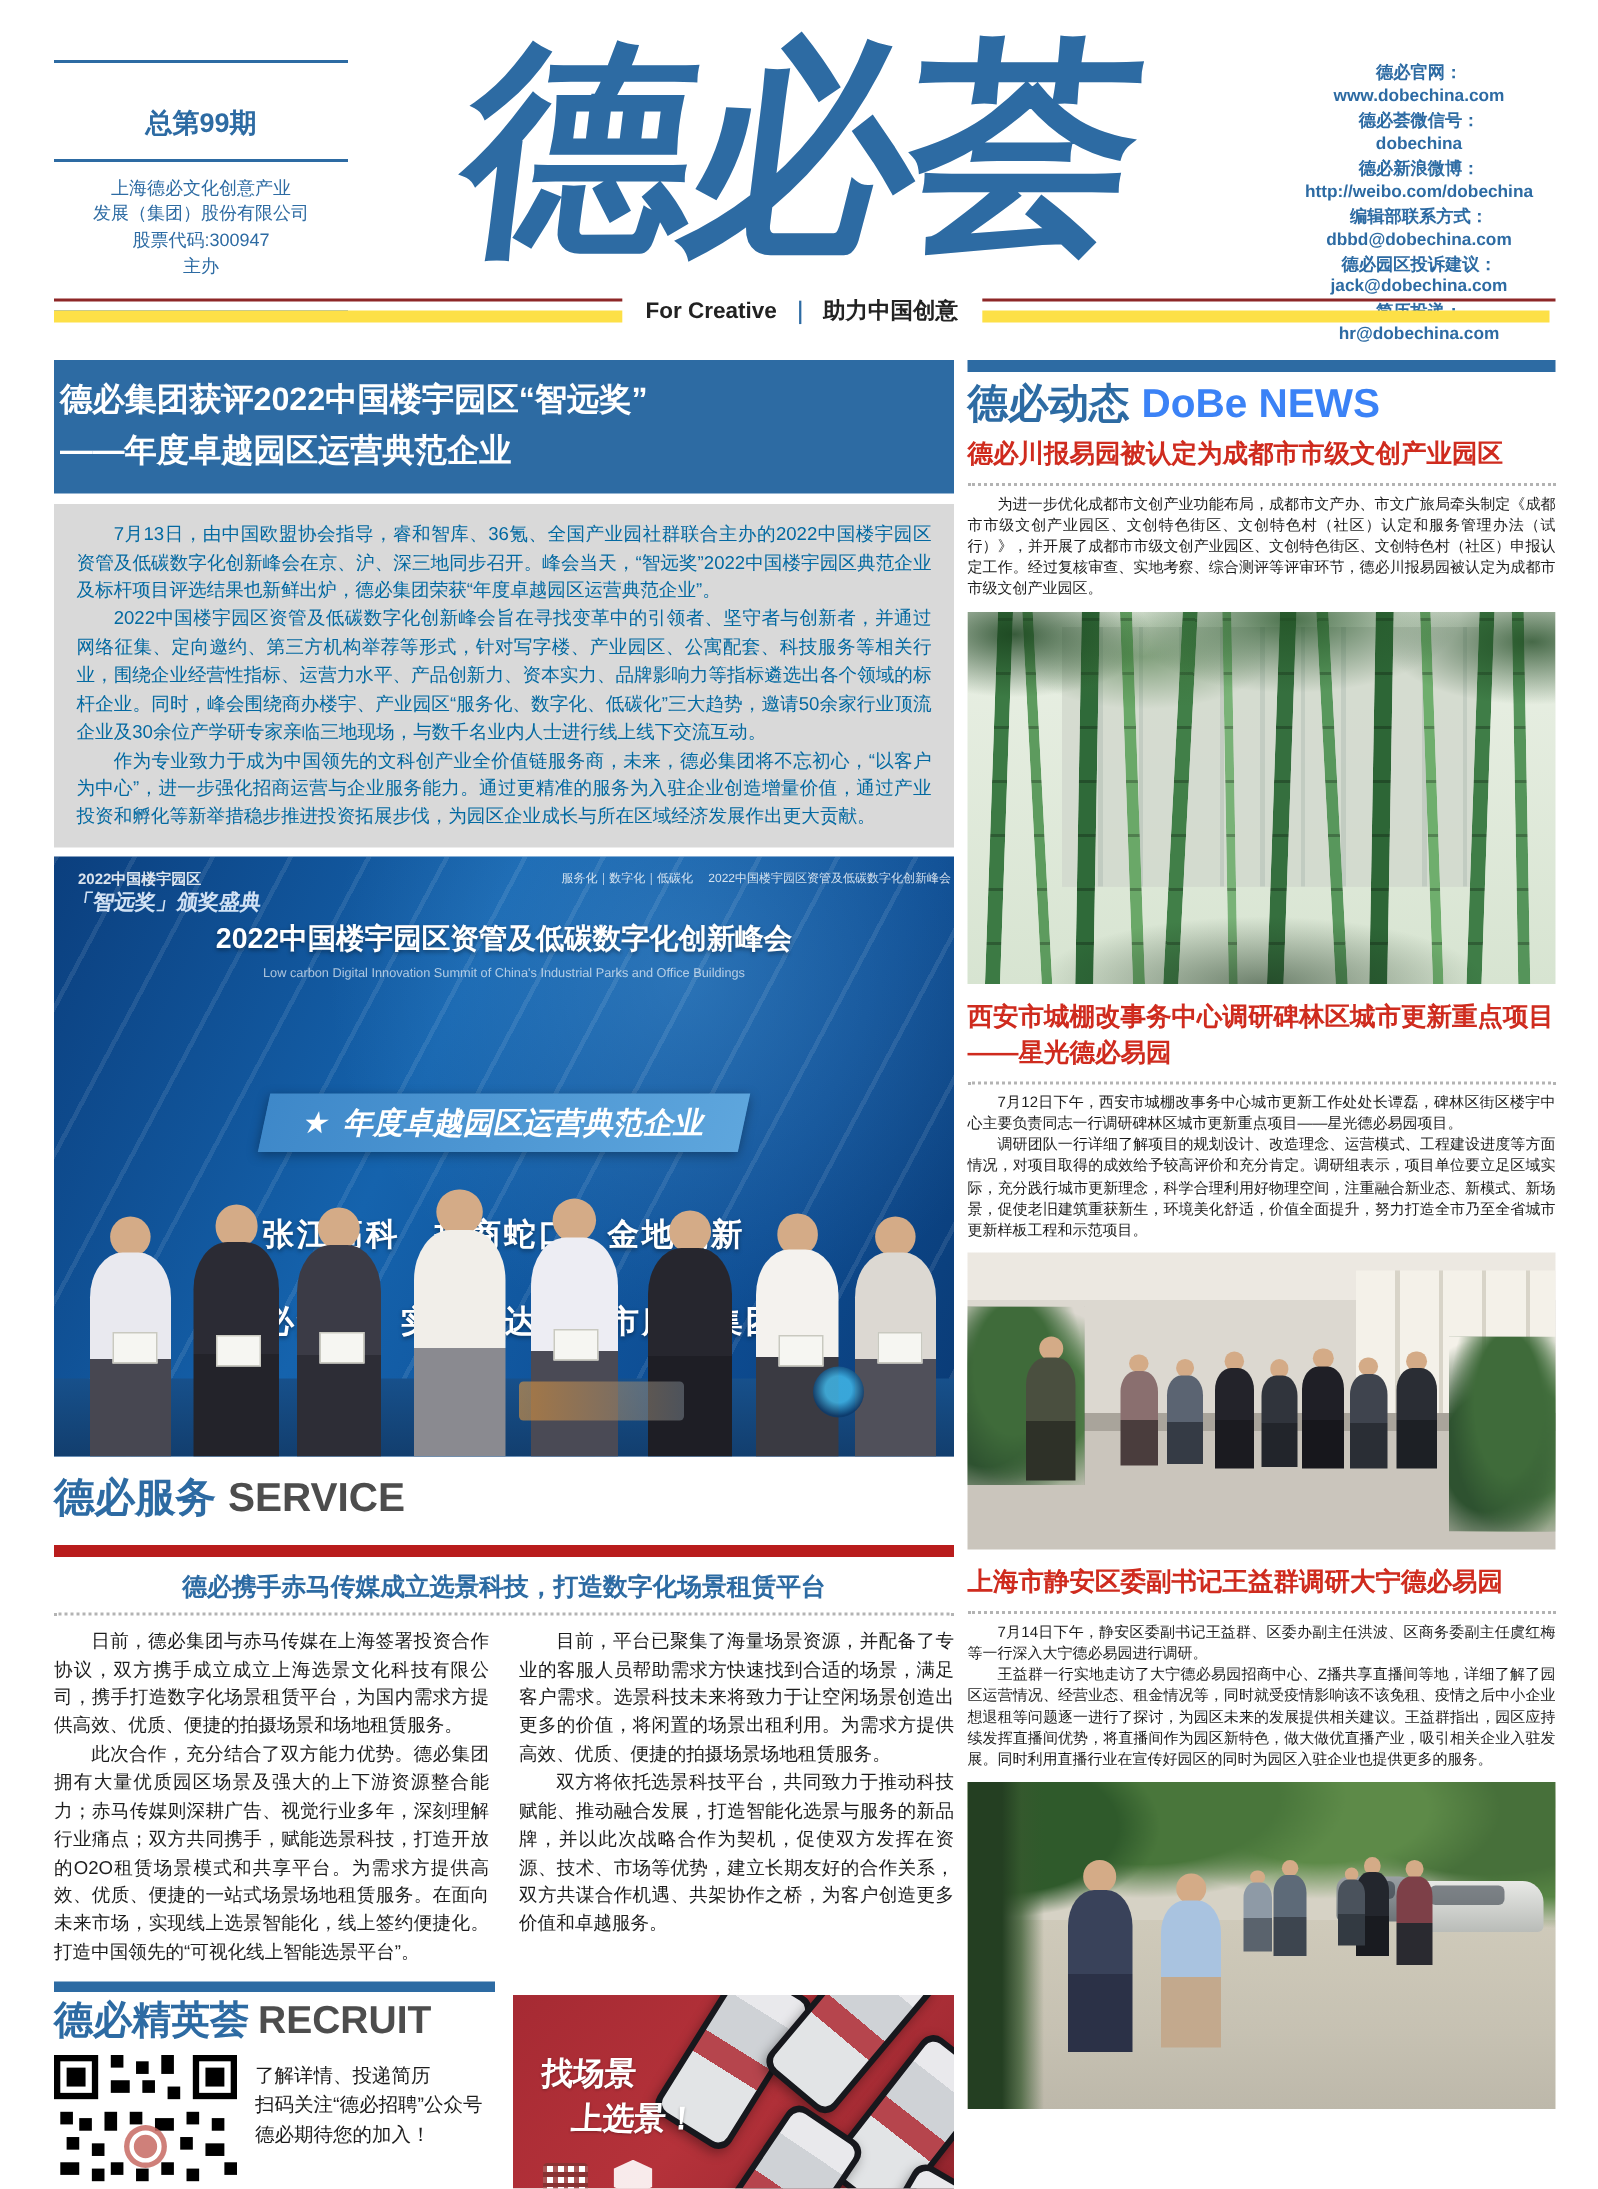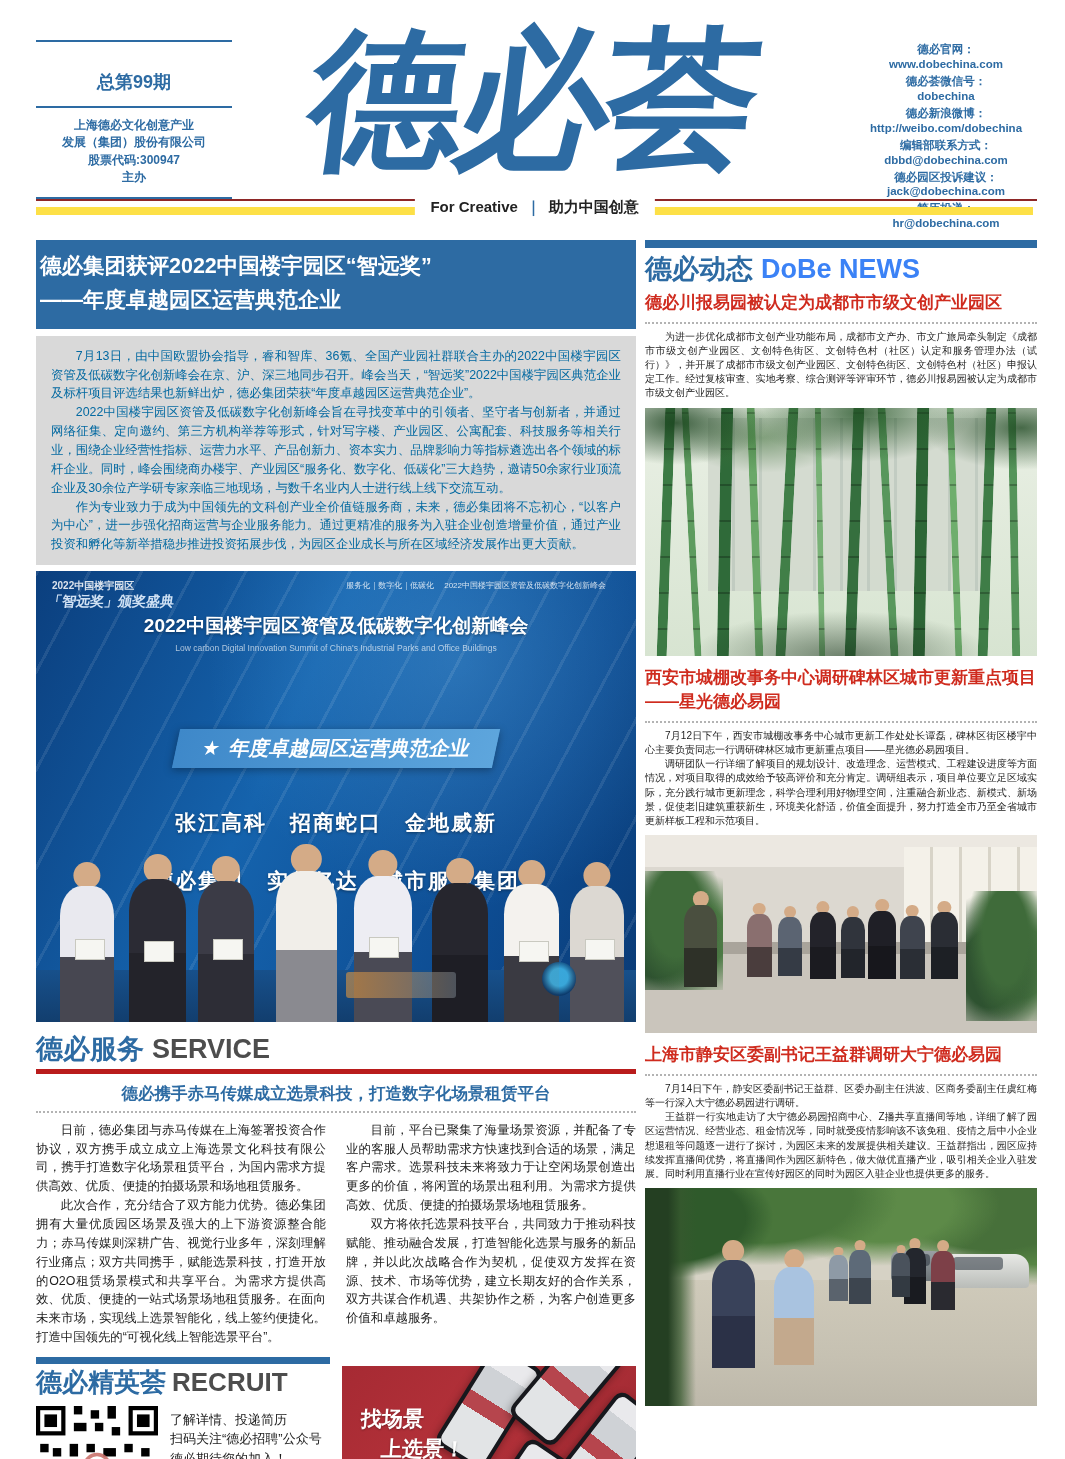--- a/index.html
+++ b/index.html
@@ -4,21 +4,21 @@
 <style>
   html,body{margin:0;padding:0;background:#fff;}
   *{box-sizing:border-box;}
   body{font-family:"Liberation Sans","DejaVu Sans",sans-serif;color:#1c1c1c;}
   .page{position:relative;width:1065px;height:1459px;background:#fff;overflow:hidden;margin:0 auto;}
 
   
   .issue-box{position:absolute;left:36px;top:40px;width:196px;text-align:center;color:#2d6ba3;}
   .issue-box .rule{height:2px;background:#2d6ba3;}
   .issue-title{font-size:18px;font-weight:bold;padding:28px 0 12px;}
-  .pub{font-size:12px;font-weight:bold;line-height:1.45;padding:9px 0 10px;}
+  .pub{font-size:12px;font-weight:normal;line-height:1.45;padding:9px 0 20px;}
   .paper-title{position:absolute;left:233px;top:20px;width:600px;text-align:center;
     font-size:152px;line-height:1.05;font-weight:900;color:#2d6ba3;
     transform:skewX(-7deg);letter-spacing:-4px;white-space:nowrap;}
   .contacts{position:absolute;right:28px;top:42px;width:182px;text-align:center;
     color:#2d6ba3;font-weight:bold;font-size:11.5px;line-height:1.3;}
   .contacts .c-item{margin-bottom:2px;}
 
   .head-thin-rule{position:absolute;left:36px;right:28px;top:199px;height:2px;background:#8e2727;}
   .tag-bar{position:absolute;left:36px;right:32px;top:207px;height:8px;background:#fde047;}
   .tag-label{position:absolute;left:50%;top:-9px;transform:translateX(-50%);
@@ -30,28 +30,28 @@
   .col-right{position:absolute;left:645px;top:240px;width:392px;}
 
   
   .headline-box{background:#2d6ba3;color:#fff;text-align:left;
     font-size:21.5px;font-weight:bold;line-height:1.6;padding:9px 4px 11px;}
   .body-box{margin-top:7px;background:#d9d9d9;padding:11px 15px;
     font-size:12.4px;line-height:1.52;text-align:justify;color:#0369a1;}
   .body-box p{margin:0;text-indent:2em;}
 
   
-  .award-photo{position:relative;margin-top:6px;height:451px;overflow:hidden;
+  .award-photo{position:relative;margin-top:6px;height:400px;overflow:hidden;
     background:linear-gradient(115deg,#0b3f7e 0%,#1563ad 40%,#0d4c92 75%,#0a3a74 100%);}
   .award-photo .streaks{position:absolute;inset:0;
     background:repeating-linear-gradient(118deg,rgba(255,255,255,.09) 0 3px,transparent 3px 46px),
                radial-gradient(circle at 70% 20%,rgba(120,200,255,.25),transparent 45%);}
   .aw-topleft{position:absolute;left:16px;top:8px;color:rgba(255,255,255,.85);font-size:10px;font-weight:bold;}
   .aw-award{position:absolute;left:12px;top:22px;color:rgba(230,242,255,.9);font-size:14px;font-weight:bold;transform:skewX(-8deg);}
-  .aw-badges{position:absolute;right:30px;top:9px;color:rgba(255,255,255,.8);font-size:8px;text-align:center;max-width:300px;}
+  .aw-badges{position:absolute;right:2px;top:9px;color:rgba(255,255,255,.8);font-size:8px;text-align:center;max-width:300px;}
   .aw-summit{position:absolute;left:0;right:0;top:42px;text-align:center;color:#fff;font-size:19px;font-weight:bold;text-shadow:0 1px 3px rgba(0,0,0,.4);}
   .aw-summit-en{position:absolute;left:0;right:0;top:72px;text-align:center;color:rgba(255,255,255,.65);font-size:8.5px;}
   .aw-banner{position:absolute;left:50%;top:158px;transform:translateX(-50%) skewX(-12deg);
     background:linear-gradient(100deg,#3e88c9,#5ea6dd);color:#fff;font-size:20px;font-weight:bold;
     padding:6px 26px;white-space:nowrap;box-shadow:0 2px 8px rgba(0,0,0,.35);}
   .aw-banner .star{color:#fff;margin-right:10px;}
   .aw-row{position:absolute;left:0;right:0;text-align:center;color:#fff;font-weight:bold;font-size:21px;letter-spacing:2px;text-shadow:0 1px 3px rgba(0,0,0,.4);white-space:nowrap;}
   .aw-row1{top:238px;}
   .aw-row2{top:296px;}
   .aw-floor{position:absolute;left:0;right:0;bottom:0;height:52px;background:linear-gradient(#17508b,#123e6e);}
@@ -63,21 +63,21 @@
   
   .p{position:absolute;width:calc(var(--h)*0.34);height:var(--h);}
   .p::before{content:"";position:absolute;top:0;left:50%;transform:translateX(-50%);
     width:calc(var(--h)*0.17);height:calc(var(--h)*0.17);border-radius:50%;background:var(--s,#d4ab87);}
   .p::after{content:"";position:absolute;top:calc(var(--h)*0.15);left:0;right:0;bottom:0;
     background:linear-gradient(var(--c,#333) 0 52%,var(--l,#2a2a2a) 52%);
     border-radius:40% 40% 6% 6% / 22% 22% 0 0;}
   .cert{position:absolute;width:30px;height:21px;background:#f6f6f2;border:1px solid #c9c9c0;z-index:5;}
 
   
-  .sec-head{margin-top:13px;border-bottom:5px solid #b91c1c;padding-bottom:4px;
+  .sec-head{margin-top:13px;border-bottom:8px solid #b91c1c;padding-bottom:16px;
     font-size:27px;font-weight:bold;line-height:1.1;}
   .sec-head .cn{color:#2d6ba3;}
   .sec-head .en{color:#4d4d4d;margin-left:8px;}
   .svc-headline{margin-top:9px;text-align:center;color:#2d6ba3;font-size:16.5px;font-weight:bold;}
   .dotted{border-top:2px dotted #b3b3b3;margin-top:6px;}
   .twocol{display:flex;gap:20px;margin-top:8px;}
   .twocol .tcol{flex:1;font-size:12.4px;line-height:1.52;text-align:justify;}
   .twocol p{margin:0;text-indent:2em;}
 
   

